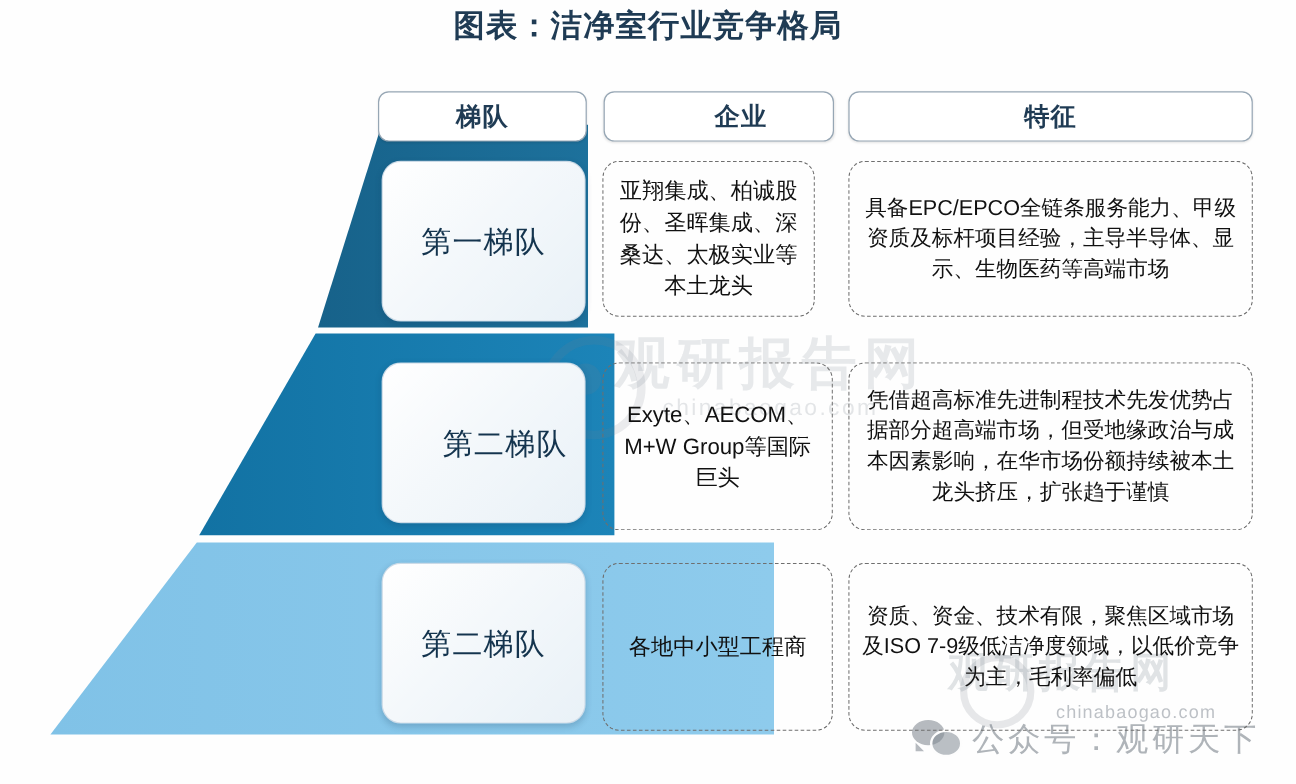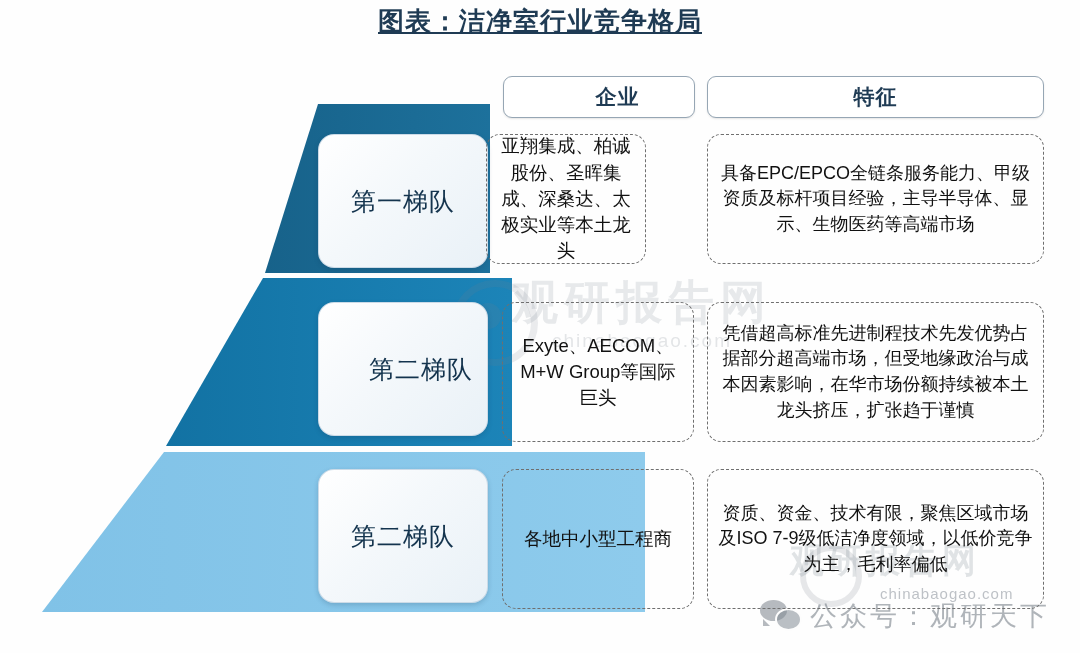--- a/index.html
+++ b/index.html
@@ -27,21 +27,20 @@
     position: absolute;
     left: 0;
     top: 4px;
     width: 1080px;
     text-align: center;
     font-size: 26px;
     font-weight: bold;
     color: #1f3b54;
     letter-spacing: 1px;
     white-space: nowrap;
-    text-decoration: underline;
   }
 
   
   #pyramid {
     position: absolute;
     left: 0;
     top: 0;
     width: 1080px;
     height: 653px;
     pointer-events: none;
@@ -212,21 +211,21 @@
     align-items: center;
     justify-content: center;
     text-align: center;
     color: #111111;
     line-height: 1.42;
     padding: 6px 10px;
   }
   .cell.company { font-size: 18.5px; }
   .cell.feature { font-size: 18px; }
 
-  #cell-company-1 { left: 486px; top: 134px; width: 160px; height: 130px; }
+  #cell-company-1 { left: 502px; top: 134px; width: 177px; height: 130px; }
   #cell-company-2 { left: 502px; top: 302px; width: 192px; height: 140px; }
   #cell-company-3 { left: 502px; top: 469px; width: 192px; height: 140px; }
 
   #cell-feature-1 { left: 707px; top: 134px; width: 337px; height: 130px; }
   #cell-feature-2 { left: 707px; top: 302px; width: 337px; height: 140px; }
   #cell-feature-3 { left: 707px; top: 469px; width: 337px; height: 140px; }
 
   .cell .txt { display: block; }
 </style>
 </head>
@@ -268,20 +267,21 @@
   <div class="wm-br-sub">chinabaogao.com</div>
 
   <div id="footer-wechat">
     <span class="wechat-glyph">
       <span class="bub1"></span>
         <span class="bub2"></span>
     </span>
     <span>公众号：观研天下</span>
   </div>
 
+  <div class="hdr" id="hdr-tier">梯队</div>
   <div class="hdr" id="hdr-company">企业</div>
   <div class="hdr" id="hdr-feature">特征</div>
 
   <div class="tier-box" id="tier-box-1">第一梯队</div>
   <div class="cell company" id="cell-company-1">
     <span class="txt">亚翔集成、柏诚股份、圣晖集成、深桑达、太极实业等本土龙头</span>
   </div>
   <div class="cell feature" id="cell-feature-1">
     <span class="txt">具备EPC/EPCO全链条服务能力、甲级资质及标杆项目经验，主导半导体、显示、生物医药等高端市场</span>
   </div>

